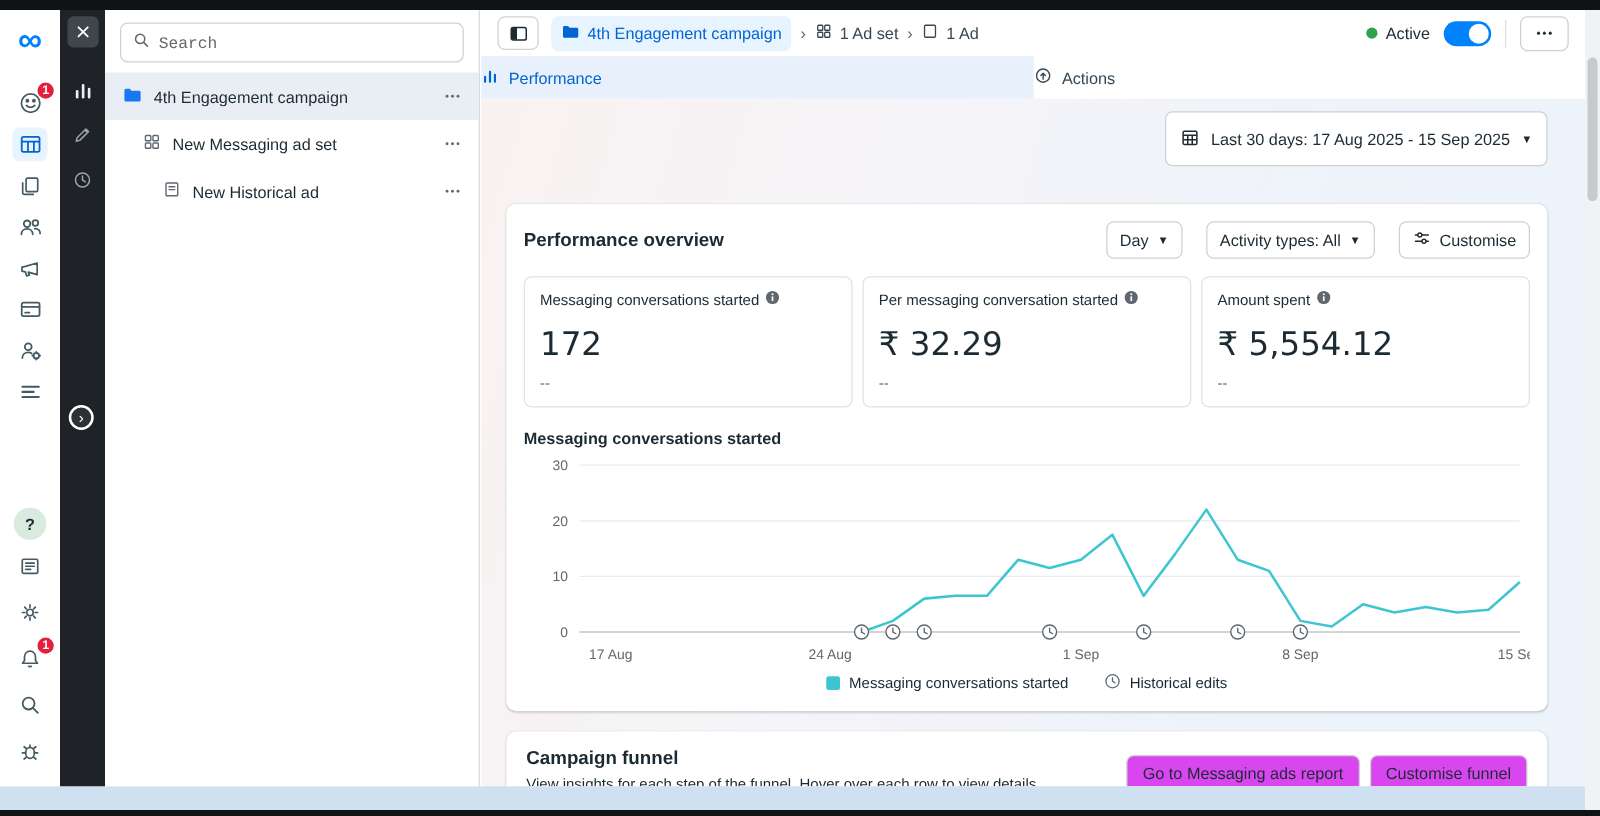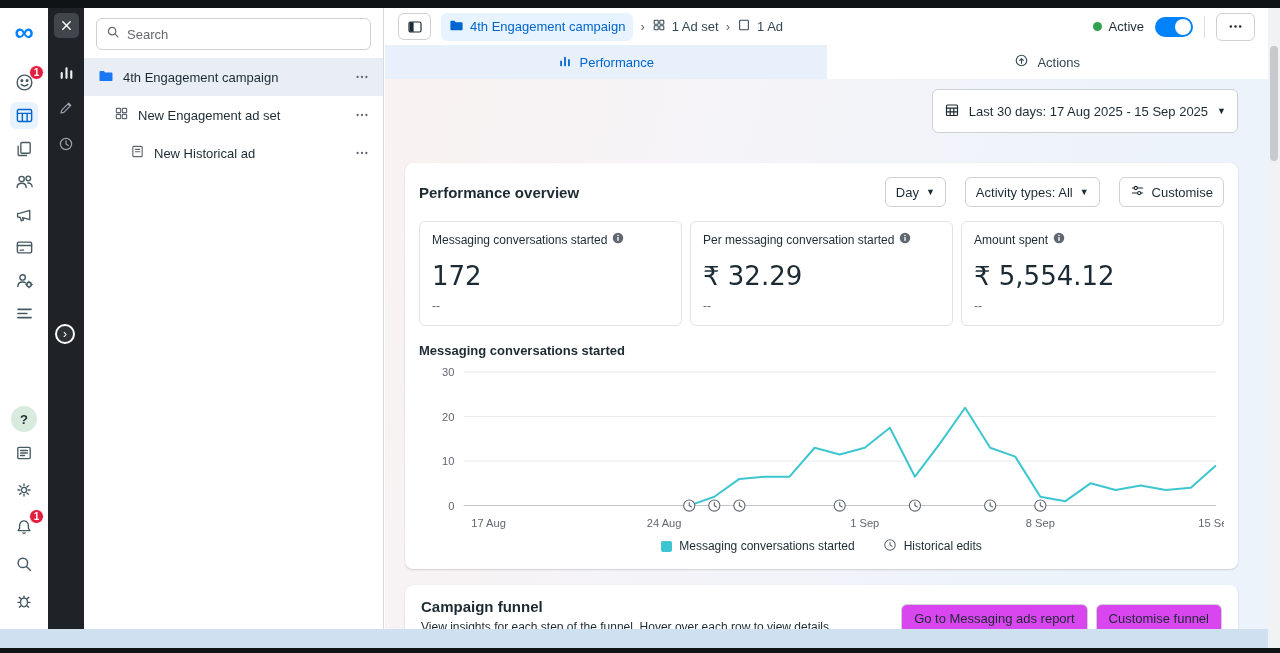--- a/index.html
+++ b/index.html
@@ -38,21 +38,21 @@
     background:#2c3136;border:2px solid #fff;color:#fff;display:flex;align-items:center;
     justify-content:center;font-size:12px;cursor:pointer;z-index:4;line-height:1}
 
   
   .sidebar{position:absolute;left:84px;top:8px;width:300px;bottom:24px;background:#fff;
     border-right:1px solid #d8dbe0;z-index:2}
   .search-wrap{padding:10px 12px 8px}
   .search-box{display:flex;align-items:center;gap:7px;border:1px solid #ced0d4;border-radius:6px;
     height:32px;padding:0 9px;color:#65676b}
   .search-box input{border:none;outline:none;flex:1;font-size:13px;color:#1c2b33;background:transparent;
-    font-family:Liberation Sans, sans-serif}
+    font-family:Liberation Mono, monospace}
   .search-box input::placeholder{color:#65676b}
   .tree-row{height:38px;display:flex;align-items:center;gap:9px;padding-right:8px;font-size:13px;
     cursor:pointer;color:#1c2b33}
   .tree-row.selected{background:#e9eef4}
   .tree-row .lbl{flex:1;white-space:nowrap;overflow:hidden;text-overflow:ellipsis}
   .indent0{padding-left:14px}.indent1{padding-left:30px}.indent2{padding-left:46px}
   .more-dots{width:26px;display:flex;justify-content:center;color:#606770;cursor:pointer}
 
   
   .main{position:absolute;left:385px;right:12px;top:8px;bottom:24px;display:flex;
@@ -68,21 +68,21 @@
   .header-right{margin-left:auto;display:flex;align-items:center;gap:11px}
   .status{display:flex;align-items:center;gap:7px;font-size:13px}
   .status-dot{width:9px;height:9px;border-radius:50%;background:#31a24c}
   .toggle{width:38px;height:20px;border-radius:10px;background:#0082fb;position:relative;cursor:pointer}
   .knob{position:absolute;top:2px;right:2px;width:16px;height:16px;border-radius:50%;background:#fff}
   .vdiv{width:1px;height:22px;background:#dadde1}
   .more-btn{width:39px;height:28px;border:1px solid #ced0d4;border-radius:6px;background:#fff;
     display:flex;align-items:center;justify-content:center;color:#1c2b33;cursor:pointer}
 
   .tabs{display:flex;height:34px;flex:none}
-  .tab{flex:1;display:flex;align-items:center;justify-content:center;gap:8px;font-size:13px;
+  .tab{flex:1;display:flex;align-items:center;gap:8px;font-size:13px;
     color:#344854;background:#fff;cursor:pointer}
   .tab.active{background:#e7f0fb;color:#0064d1}
 
   .content{flex:1;overflow:hidden;padding-top:10px;
     background:linear-gradient(105deg,#f9f2f1 0%,#f5f4f8 35%,#eef3fa 70%,#ecf3fb 100%)}
   .date-row{display:flex;justify-content:flex-end;padding:0 30px}
   .date-btn{display:flex;align-items:center;gap:9px;background:#fff;border:1px solid #ced0d4;
     border-radius:6px;height:44px;padding:0 11px;font-size:13px;cursor:pointer}
   .caret{font-size:9px;color:#1c2b33}
 
@@ -271,21 +271,21 @@
     </div>
     <div class="tree-row indent1">
       <span>
         <svg width="15" height="15" viewBox="0 0 16 16" fill="none" stroke="#606770" stroke-width="1.2">
             <rect x="2.5" y="2.5" width="4.6" height="4.6" rx="0.8"></rect>
             <rect x="8.9" y="2.5" width="4.6" height="4.6" rx="0.8"></rect>
             <rect x="2.5" y="8.9" width="4.6" height="4.6" rx="0.8"></rect>
             <rect x="8.9" y="8.9" width="4.6" height="4.6" rx="0.8"></rect>
           </svg>
       </span>
-      <span class="lbl">New Engagement ad set</span>
+      <span class="lbl">New Messaging ad set</span>
       <span class="more-dots">
         <svg width="14" height="14" viewBox="0 0 16 16" fill="currentColor">
             <circle cx="3" cy="8" r="1.3"></circle>
             <circle cx="8" cy="8" r="1.3"></circle>
             <circle cx="13" cy="8" r="1.3"></circle>
           </svg>
       </span>
     </div>
     <div class="tree-row indent2">
       <span>

